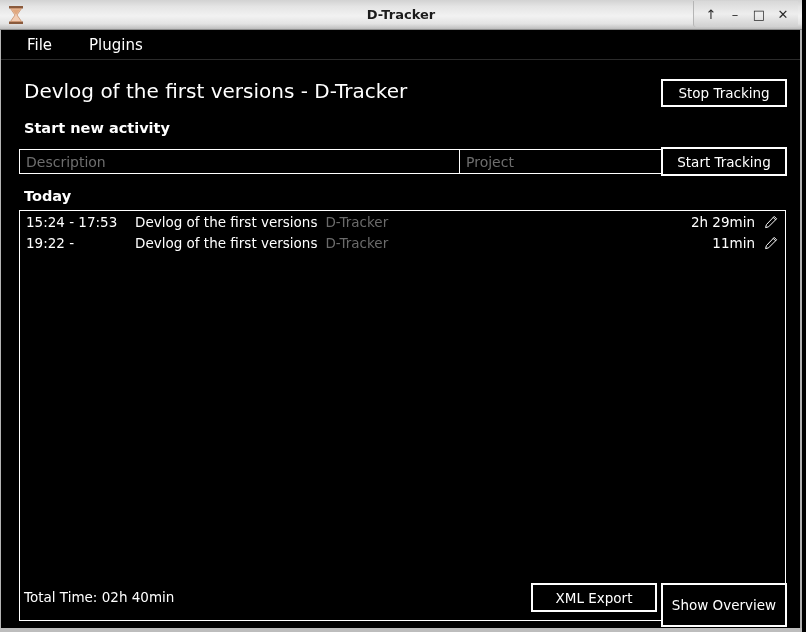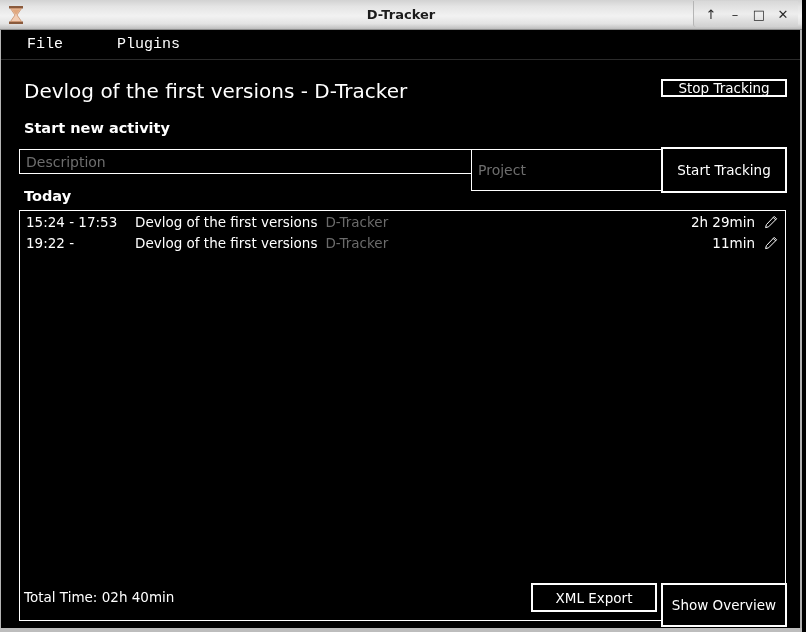--- a/index.html
+++ b/index.html
@@ -104,24 +104,23 @@
   }
   .menu-item {
     position: absolute;
     top: 0;
     height: 30px;
     line-height: 30px;
     color: #ffffff;
     font-size: 15px;
     padding: 0 8px;
     cursor: default;
-    font-family: Liberation Mono, monospace;
   }
   #menu-file    { left: 18px; }
-  #menu-plugins { left: 80px; margin-left: 28px; }
+  #menu-plugins { left: 80px; }
 
   
   #content {
     position: absolute;
     left: 1px;
     top: 61px;
     width: 799px;
     height: 567px;
     background: #000000;
     border-radius: 13px;
@@ -148,21 +147,21 @@
     justify-content: center;
     cursor: default;
     padding: 0;
   }
 
   #stop-tracking {
     position: absolute;
     left: 660px;
     top: 18px;
     width: 126px;
-    height: 18px;
+    height: 28px;
   }
 
   #section-start {
     position: absolute;
     left: 23px;
     top: 59px;
     font-size: 14.5px;
     font-weight: bold;
     color: #ffffff;
   }
@@ -180,31 +179,31 @@
   }
   .field::placeholder { color: #6e6e6e; opacity: 1; }
 
   #desc-input {
     left: 18px;
     top: 88px;
     width: 475px;
     height: 25px;
   }
   #project-input {
-    left: 470px;
+    left: 458px;
     top: 88px;
     width: 204px;
-    height: 42px;
+    height: 25px;
   }
   #start-tracking {
     position: absolute;
     left: 660px;
     top: 86px;
     width: 126px;
-    height: 46px;
+    height: 29px;
   }
 
   #section-today {
     position: absolute;
     left: 23px;
     top: 127px;
     font-size: 14.5px;
     font-weight: bold;
     color: #ffffff;
   }

